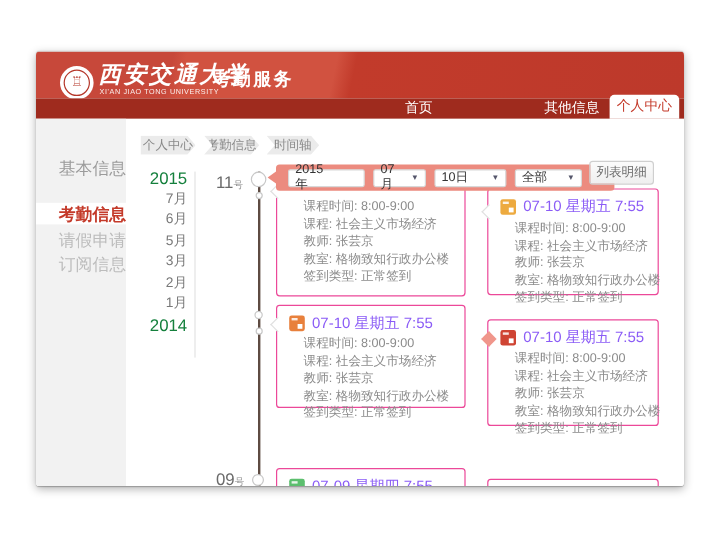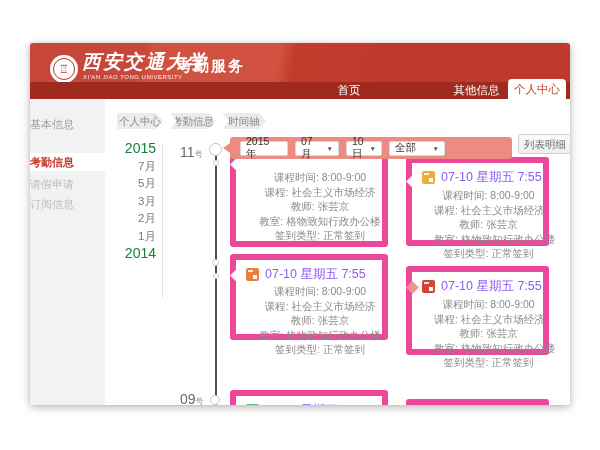--- a/index.html
+++ b/index.html
@@ -20,21 +20,21 @@
   .userbox{position:absolute;right:10px;top:9px;display:flex;align-items:center;gap:4px;color:#fff;font-size:11px;}
   .person{width:10px;height:10px;position:relative;display:inline-block;}
   .person::before{content:"";position:absolute;left:2.5px;top:0;width:5px;height:5px;border:1px solid #fff;border-radius:50%;}
   .person::after{content:"";position:absolute;left:0;top:6px;width:9px;height:4px;border:1px solid #fff;border-bottom:none;border-radius:5px 5px 0 0;}
   .navitem{position:absolute;top:39px;height:17px;line-height:16px;text-align:center;color:#fff;font-size:11.5px;cursor:pointer;}
   .navtab{position:absolute;left:478px;top:36px;width:58px;height:20px;background:#fff;border-radius:4px 4px 0 0;
           color:#c43a2a;font-size:11.5px;line-height:21px;text-align:center;}
   
   .content{position:absolute;left:0;top:56px;width:540px;height:306px;background:#fff;}
   .sidebar{position:absolute;left:0;top:0;width:75px;height:306px;background:#f2f2f2;}
-  .sbitem{position:absolute;left:0;width:75px;height:18px;line-height:18px;text-align:left;font-size:11px;color:#9b9b9b;cursor:pointer;}
+  .sbitem{position:absolute;left:0;width:75px;height:18px;line-height:18px;text-align:right;font-size:14px;color:#9b9b9b;cursor:pointer;margin-top:16px;}
   .sbitem.lite{color:#bcbcbc;}
   .sbitem.active{background:#fff;color:#c43a2a;font-weight:bold;}
   .crumb{position:absolute;top:14px;height:16px;line-height:16px;text-align:center;font-size:10.5px;color:#8a8a8a;
          background:#ebebeb;cursor:pointer;}
   .crumb.first{clip-path:polygon(0 0,calc(100% - 7px) 0,100% 50%,calc(100% - 7px) 100%,0 100%);}
   .crumb.next{clip-path:polygon(0 0,calc(100% - 7px) 0,100% 50%,calc(100% - 7px) 100%,0 100%,7px 50%);}
   
   .ynav{position:absolute;left:64px;top:41px;width:62px;text-align:right;}
   .ynav .yr{font-size:14px;color:#15803d;height:17.5px;line-height:17.5px;cursor:pointer;}
   .ynav .mo{font-size:11.5px;color:#787878;height:17.5px;line-height:17.5px;cursor:pointer;position:relative;}
@@ -44,25 +44,25 @@
   .tline{position:absolute;left:185px;top:44px;width:2px;height:262px;background:#5e4b42;}
   .node{position:absolute;background:#fff;border:1px solid #c8c8c8;border-radius:50%;box-sizing:border-box;}
   
   .fbar{position:absolute;left:200px;top:38px;width:282px;height:22px;background:#ec8b7f;border-radius:3px;z-index:6;
         display:flex;align-items:center;gap:7px;padding-left:10px;box-sizing:border-box;}
   .fbar::before{content:"";position:absolute;left:-7px;top:6px;width:0;height:0;
         border-right:7px solid #ec8b7f;border-top:5px solid transparent;border-bottom:5px solid transparent;}
   .fsel{height:15px;background:#fff;border:1px solid #d8d8d8;border-radius:2px;font-size:10.5px;color:#333;
         display:flex;align-items:center;justify-content:space-between;padding:0 5px;box-sizing:border-box;cursor:pointer;}
   .fsel .caret{font-size:6.5px;color:#55566b;margin-left:4px;}
-  .listbtn{position:absolute;left:488px;top:35px;width:54px;height:20px;background:linear-gradient(#fbfbfb,#efefef);
+  .listbtn{position:absolute;left:461px;top:35px;width:54px;height:20px;background:linear-gradient(#fbfbfb,#efefef);
         border:1px solid #cfcfcf;border-radius:3px;font-size:10.5px;color:#6a6a6a;text-align:center;line-height:18px;
         box-sizing:border-box;cursor:pointer;z-index:6;}
   
-  .card{position:absolute;background:#fff;border:6px solid #ec4899;border-radius:3px;box-sizing:border-box;text-align:center;}
+  .card{position:absolute;background:#fff;border:1px solid #ec4899;border-radius:3px;box-sizing:border-box;}
   .ptr{position:absolute;left:-4.5px;width:8px;height:8px;background:#fff;border-left:1px solid #e0e0e0;
        border-bottom:1px solid #e0e0e0;transform:rotate(45deg);}
   .ptr.pink{background:#f0968b;border-color:#f0968b;}
   .chead{display:flex;align-items:center;gap:6px;padding:6px 0 0 10px;font-size:12.5px;color:#8b5cf6;}
   .ci{width:13px;height:13px;border-radius:2px;position:relative;flex:none;}
   .ci::before{content:"";position:absolute;left:2px;top:2px;width:5px;height:2px;background:rgba(255,255,255,.85);}
   .ci::after{content:"";position:absolute;right:2px;bottom:2px;width:4px;height:4px;background:#fff;}
   .cbody{margin-top:5px;padding-left:22px;}
   .cl{height:14.5px;line-height:14.5px;font-size:10.5px;color:#8b8b8b;white-space:nowrap;}
 </style>
@@ -96,48 +96,49 @@
       <div class="sbitem lite" style="top:96px;">订阅信息</div>
     </div>
 
     <div class="crumb first" style="left:87px;width:46px;">个人中心</div>
     <div class="crumb next" style="left:140px;width:46px;">考勤信息</div>
     <div class="crumb next" style="left:192px;width:44px;">时间轴</div>
 
     <div class="ynav">
       <div class="yr">2015</div>
       <div class="mo">7月</div>
+      <div class="mo">6月</div>
       <div class="mo">5月</div>
       <div class="mo">3月</div>
       <div class="mo">2月</div>
       <div class="mo">1月</div>
       <div class="yr">2014</div>
     </div>
     <div class="vsep"></div>
 
     <div class="daylabel" style="top:45px;"><span>11</span><small>号</small></div>
     <div class="daylabel" style="top:292px;"><span>09</span><small>号</small></div>
 
     <div class="tline"></div>
     <div class="node" style="left:179px;top:44px;width:13px;height:13px;"></div>
     <div class="node" style="left:183px;top:61px;width:6px;height:6px;"></div>
     <div class="node" style="left:182px;top:160px;width:7px;height:7px;"></div>
     <div class="node" style="left:183px;top:174px;width:6px;height:6px;"></div>
     <div class="node" style="left:180px;top:296px;width:10px;height:10px;"></div>
 
     <div class="fbar">
-      <div class="fsel" style="width:48px;gap:48px;">
+      <div class="fsel" style="width:64px;gap:48px;">
           <span>2015年</span>
           <span class="caret">▼</span>
         </div>
       <div class="fsel" style="width:44px;">
           <span>07月</span>
           <span class="caret">▼</span>
         </div>
-      <div class="fsel" style="width:36px;justify-content:center;">
+      <div class="fsel" style="width:60px;">
           <span>10日</span>
           <span class="caret">▼</span>
         </div>
       <div class="fsel" style="width:56px;">
           <span>全部</span>
           <span class="caret">▼</span>
         </div>
     </div>
     <div class="listbtn">列表明细</div>
 

